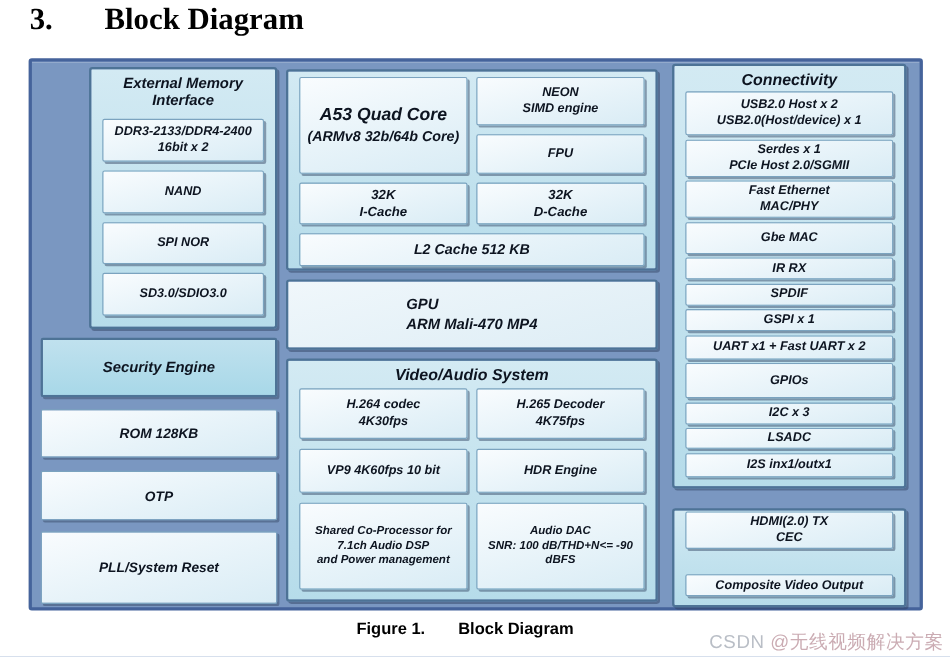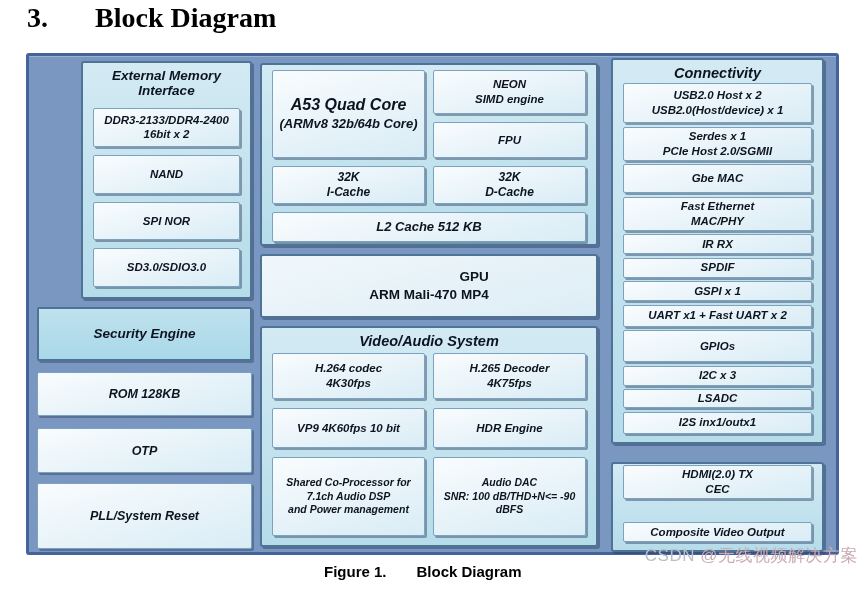--- a/index.html
+++ b/index.html
@@ -70,41 +70,41 @@
   .a53 { grid-row:1 / 3; flex-direction:column; }
   .a53 .core-title { font-size:16px; }
   .a53 .core-sub   { font-size:13px; }
   .l2  { grid-column:1 / 3; font-size:13px; }
   .cache { font-size:12px; }
   .gpu {
     margin-top:8px; height:64px;
     background:linear-gradient(165deg,#f0f7fb 0%,#ddedf5 100%);
     border:2px solid #4d7396; border-radius:3px;
     box-shadow:2px 2px 0 rgba(42,60,92,.45); box-sizing:border-box;
-    display:flex; align-items:center; justify-content:center; text-align:right;
-    font-weight:bold; font-size:13.5px; line-height:1.35;
+    display:flex; align-items:center; justify-content:center; text-align:left;
+    font-weight:bold; font-style:italic; font-size:13.5px; line-height:1.35;
     color:#0d1420; white-space:pre-line;
   }
   .va { margin-top:8px; height:221px; padding:2px 10px 9px; }
   .va-grid { display:grid; grid-template-columns:1fr 1fr;
              grid-template-rows:46px 40px 1fr; gap:9px 8px; flex:1; margin-top:2px; }
 
   
   .conn { height:395px; padding:2px 10px 8px; }
   .stack { display:flex; flex-direction:column; justify-content:space-between; flex:1; }
   .disp { margin-top:6px; height:92px; padding:1px 10px 8px; }
   .disp .ptitle { padding-bottom:0; }
 
   
   .caption {
     position:absolute; left:324px; top:563px; display:flex; gap:30px;
     font-weight:bold; font-size:15px; color:#000;
   }
   .watermark {
-    position:absolute; right:6px; top:544px; font-size:17px; letter-spacing:.5px;
+    position:absolute; right:6px; top:572px; font-size:17px; letter-spacing:.5px;
   }
   .wm-prefix { color:#b9bec6; }
   .wm-name   { color:#cbacb3; }
 </style>
 </head>
 <body>
 
 <div class="page-title">
   <span class="num">3.</span><span>Block Diagram</span>
 </div>
@@ -164,23 +164,23 @@
   </div>
 
   <div class="col col-right">
     <div class="panel conn">
       <div class="ptitle big">Connectivity</div>
       <div class="stack">
         <div class="item" style="height:40px">USB2.0 Host x 2
 USB2.0(Host/device) x 1</div>
         <div class="item" style="height:34px">Serdes x 1
 PCIe Host 2.0/SGMII</div>
-        <div class="item" style="height:29px">Gbe MAC</div>
         <div class="item" style="height:34px">Fast Ethernet
 MAC/PHY</div>
+        <div class="item" style="height:29px">Gbe MAC</div>
         <div class="item" style="height:20px">IR RX</div>
         <div class="item" style="height:20px">SPDIF</div>
         <div class="item" style="height:20px">GSPI x 1</div>
         <div class="item" style="height:22px">UART x1 + Fast UART x 2</div>
         <div class="item" style="height:32px">GPIOs</div>
         <div class="item" style="height:20px">I2C x 3</div>
         <div class="item" style="height:19px">LSADC</div>
         <div class="item" style="height:22px">I2S inx1/outx1</div>
       </div>
     </div>

